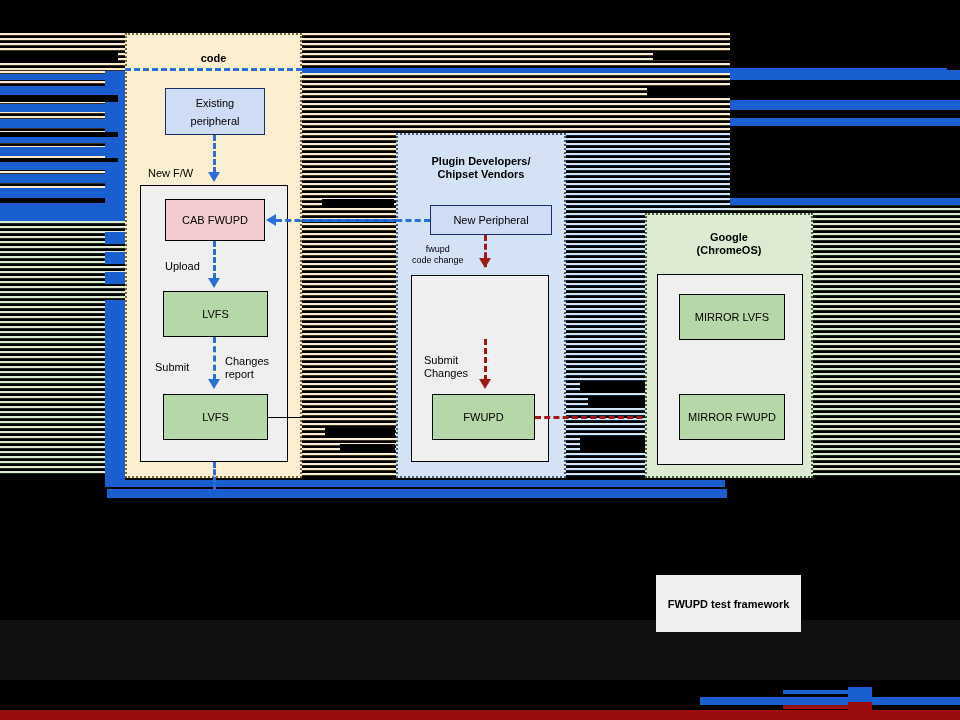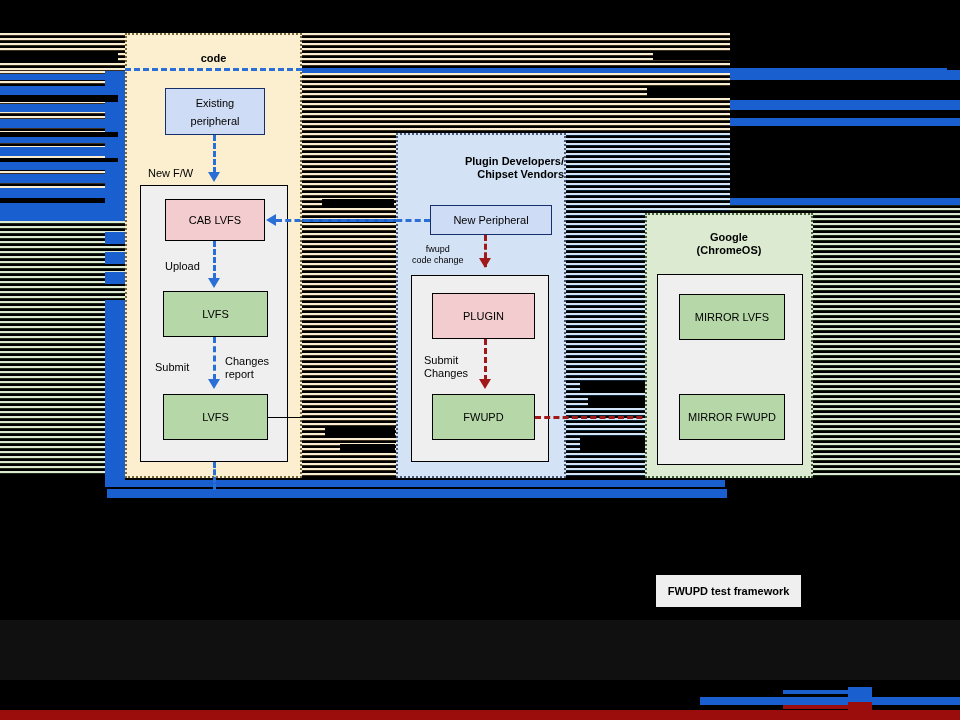--- a/index.html
+++ b/index.html
@@ -157,21 +157,21 @@
 peripheral</span>
   </div>
 
   <div class="conn vdash-blue" style="left:213px;top:135px;height:38px;"></div>
   <div class="arrow ar-down-blue" style="left:208px;top:172px;"></div>
   <div class="label" style="left:148px;top:167px;">New F/W</div>
 
   <div class="innerbox" style="left:140px;top:185px;width:148px;height:277px;"></div>
 
   <div class="node n-pink" style="left:165px;top:199px;width:100px;height:42px;">
-    <span>CAB LVFS</span>
+    <span>CAB FWUPD</span>
   </div>
 
   <div class="conn vdash-blue" style="left:213px;top:241px;height:38px;"></div>
   <div class="arrow ar-down-blue" style="left:208px;top:278px;"></div>
   <div class="label" style="left:165px;top:260px;">Upload</div>
 
   <div class="node n-green" style="left:163px;top:291px;width:105px;height:46px;">
     <span>LVFS</span>
   </div>
 
@@ -184,41 +184,38 @@
   <div class="node n-green" style="left:163px;top:394px;width:105px;height:46px;">
     <span>LVFS</span>
   </div>
 
   <div class="conn vdash-blue" style="left:213px;top:462px;height:28px;"></div>
 
   <div class="conn hsolid-black" style="left:268px;top:417px;width:152px;"></div>
   <div class="arrow ar-right-black" style="left:418px;top:411px;"></div>
 
   <div class="group grp-plugin" style="left:396px;top:133px;width:170px;height:345px;">
-    <div class="group-title" style="top:20px;white-space:pre-line;text-align:right;">Plugin Developers/
+    <div class="group-title" style="top:20px;white-space:pre-line;">Plugin Developers/
 Chipset Vendors</div>
   </div>
 
   <div class="node n-blue" style="left:430px;top:205px;width:122px;height:30px;">
     <span>New Peripheral</span>
   </div>
 
   <div class="conn hdash-blue" style="left:276px;top:219px;width:154px;"></div>
   <div class="arrow ar-left-blue" style="left:266px;top:214px;"></div>
 
   <div class="conn vdash-red" style="left:484px;top:235px;height:32px;"></div>
   <div class="arrow ar-down-red" style="left:479px;top:258px;"></div>
   <div class="label" style="left:412px;top:244px;font-size:9px;line-height:11px;text-align:center;">fwupd
 code change</div>
 
   <div class="innerbox" style="left:411px;top:275px;width:138px;height:187px;"></div>
 
-  <div class="node n-pink" style="left:432px;top:293px;width:103px;height:46px;">
-    <span>PLUGIN</span>
-  </div>
 
   <div class="conn vdash-red" style="left:484px;top:339px;height:42px;"></div>
   <div class="arrow ar-down-red" style="left:479px;top:379px;"></div>
   <div class="label" style="left:424px;top:354px;">Submit
 Changes</div>
 
   <div class="node n-green" style="left:432px;top:394px;width:103px;height:46px;">
     <span>FWUPD</span>
   </div>
 
@@ -233,17 +230,17 @@
   <div class="innerbox" style="left:657px;top:274px;width:146px;height:191px;"></div>
 
   <div class="node n-green" style="left:679px;top:294px;width:106px;height:46px;">
     <span>MIRROR LVFS</span>
   </div>
 
   <div class="node n-green" style="left:679px;top:394px;width:106px;height:46px;">
     <span>MIRROR FWUPD</span>
   </div>
 
-  <div class="legendbox" style="left:656px;top:575px;width:145px;height:32px;">
+  <div class="legendbox" style="left:656px;top:575px;width:145px;height:57px;">
     <span>FWUPD test framework</span>
   </div>
 
 </div>
 
 </body></html>

